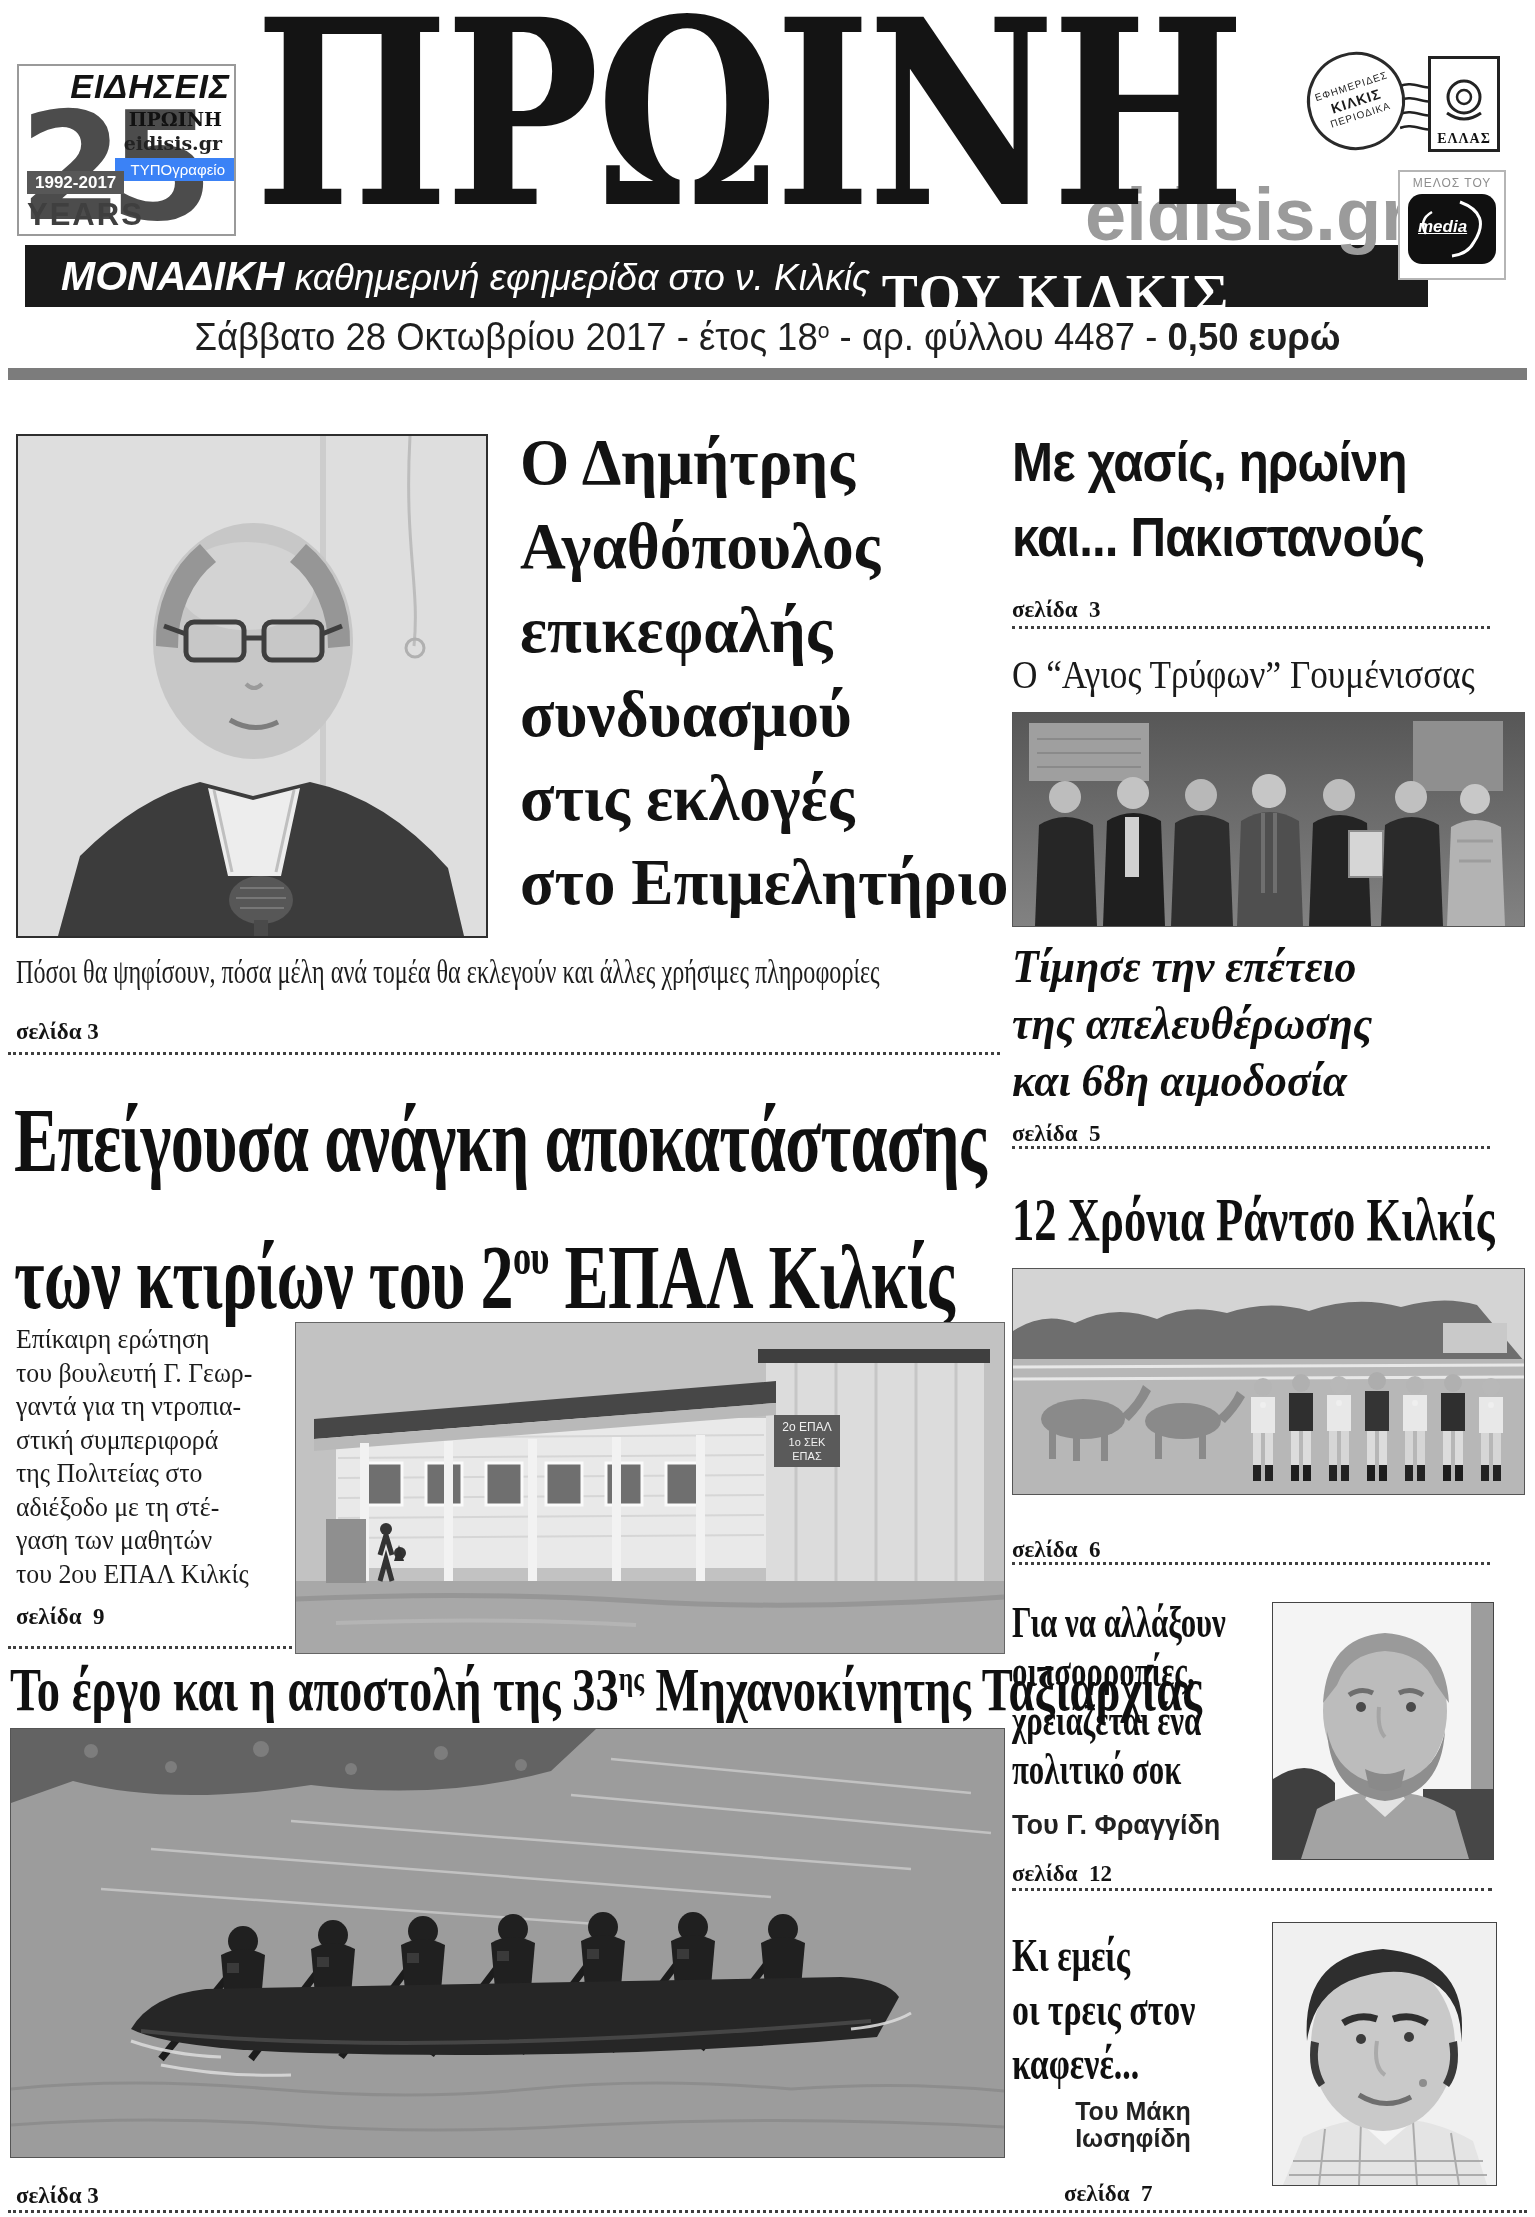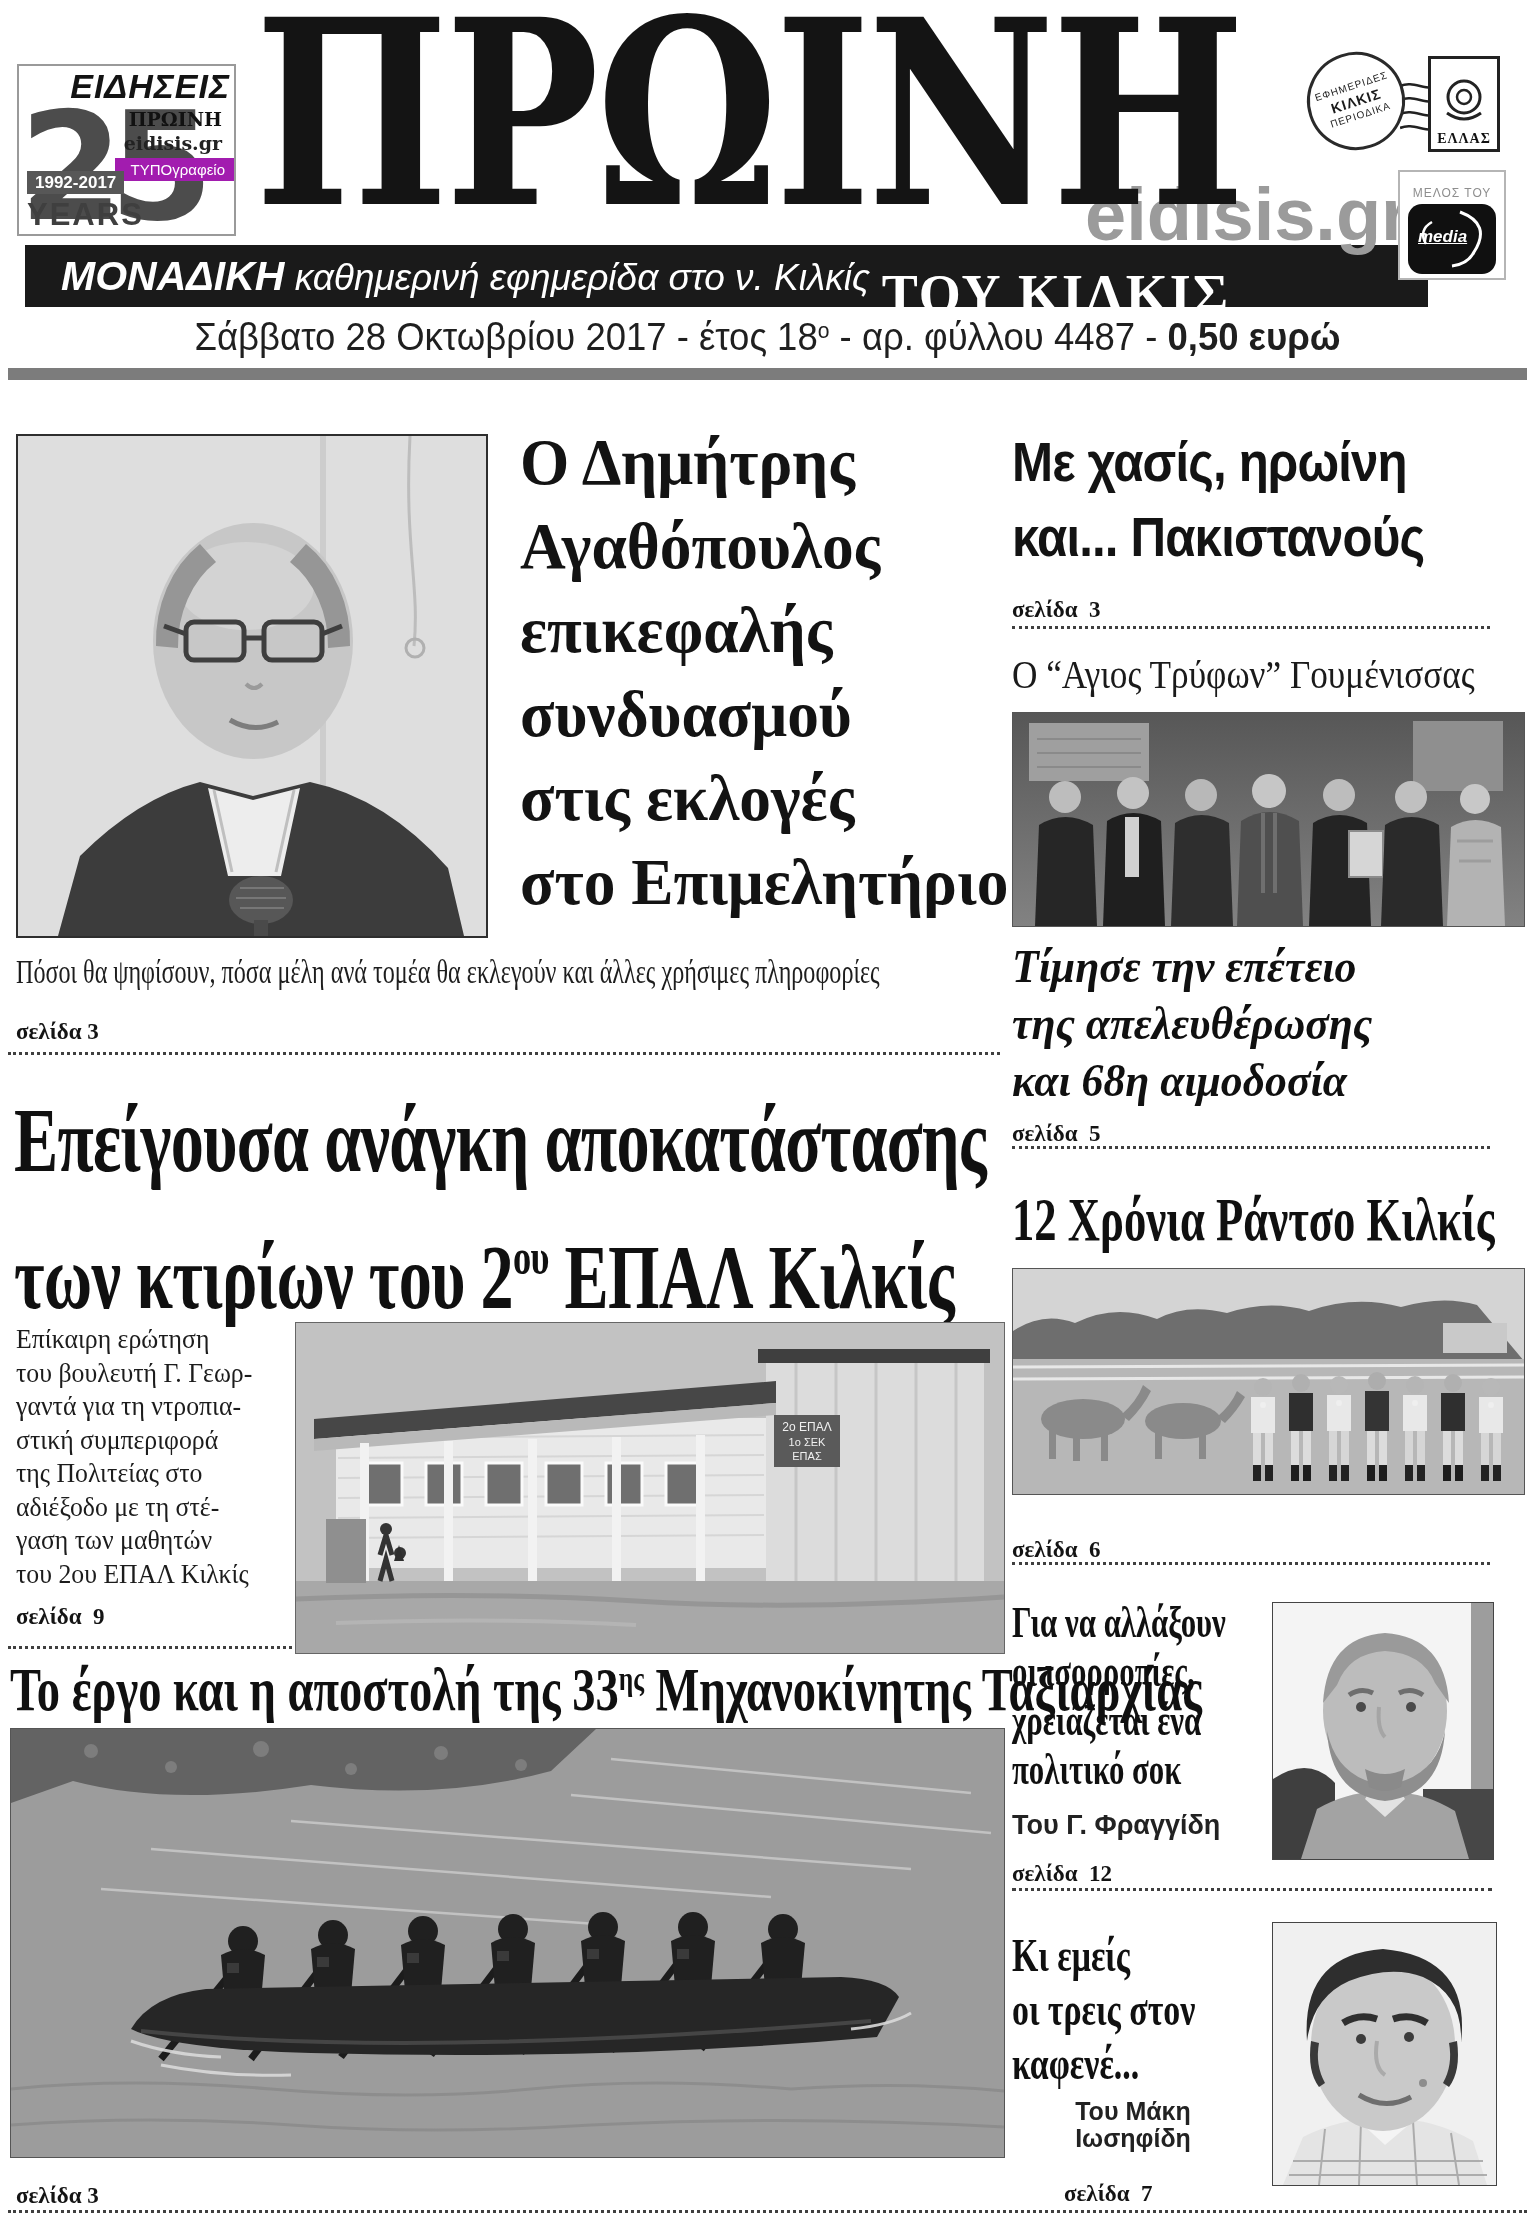--- a/index.html
+++ b/index.html
@@ -7,41 +7,41 @@
         overflow:hidden;font-family:"Liberation Serif",serif;color:#161616;}
   .abs{position:absolute;}
   
   .logo-box{left:17px;top:64px;width:215px;height:168px;border:2px solid #9a9a9a;background:#fff;}
   .logo-title{position:absolute;left:0;right:4px;top:3px;text-align:right;
               font:italic 700 34px/1 "Liberation Sans",sans-serif;letter-spacing:1px;color:#131313;}
   .logo-25{position:absolute;left:0px;top:26px;font:700 150px/1 "DejaVu Sans",sans-serif;
            letter-spacing:-14px;color:#4c4c4c;}
   .logo-sub1{position:absolute;right:12px;top:44px;font:700 19px/1 "DejaVu Serif",serif;color:#111;}
   .logo-sub2{position:absolute;right:12px;top:68px;font:700 19px/1 "DejaVu Serif",serif;color:#222;}
-  .logo-sub3{position:absolute;right:0px;top:92px;background:#a21caf;color:#fff;
+  .logo-sub3{position:absolute;right:0px;top:92px;background:#3b82f6;color:#fff;
              font:15px/1 "Liberation Sans",sans-serif;padding:4px 9px 4px 16px;}
   .logo-range{position:absolute;left:8px;bottom:40px;background:#575757;color:#fff;
               font:700 17px/1 "Liberation Sans",sans-serif;padding:3px 8px;}
   .logo-years{position:absolute;left:8px;bottom:4px;font:700 31px/1 "Liberation Sans",sans-serif;
               color:#3f3f3f;letter-spacing:2px;}
   .mast-site{left:1085px;top:178px;font:700 74px/1 "Liberation Sans",sans-serif;color:#9b9b9b;z-index:1;}
   .mast-title{left:255px;top:-14px;font:700 256px/1 "DejaVu Serif",serif;letter-spacing:-4px;
               color:#141414;transform:scaleX(.8);transform-origin:left top;z-index:2;white-space:nowrap;}
   .postmark{left:1307px;top:52px;width:92px;height:92px;border:3px solid #2a2a2a;border-radius:50%;
             transform:rotate(-18deg);display:flex;flex-direction:column;align-items:center;
             justify-content:center;gap:3px;z-index:2;background:#fff;}
   .postmark .t1,.postmark .t3{font:10px/1 "Liberation Sans",sans-serif;color:#222;letter-spacing:1px;}
   .postmark .t2{font:700 14px/1 "Liberation Sans",sans-serif;color:#1a1a1a;letter-spacing:1px;}
   .waves{left:1400px;top:78px;z-index:1;}
   .stamp{left:1428px;top:56px;width:66px;height:90px;border:3px solid #222;background:#fff;z-index:2;
          display:flex;flex-direction:column;align-items:center;justify-content:flex-end;}
   .stamp-label{font:700 14px/1.4 "Liberation Serif",serif;color:#111;letter-spacing:1px;}
   .member{left:1398px;top:170px;width:104px;height:106px;border:2px solid #b5b5b5;background:#fff;z-index:3;}
   .member-label{text-align:center;font:12px/1 "Liberation Sans",sans-serif;color:#8e8e8e;
-                letter-spacing:1px;margin-top:15px;}
+                letter-spacing:1px;margin-top:5px;}
   .member-brand{width:88px;height:70px;margin:5px auto 0;background:#101010;border-radius:14px;
                 position:relative;overflow:hidden;}
   .member-brand span{position:absolute;left:10px;top:24px;color:#fff;
                      font:italic 700 17px/1 "Liberation Sans",sans-serif;text-decoration:underline;}
   .bar{left:25px;top:245px;width:1403px;height:62px;background:#1a1a1a;display:flex;align-items:center;}
   .bar-tag{margin-left:36px;color:#fff;font:italic 37px/1 "Liberation Sans",sans-serif;white-space:nowrap;}
   .bar-tag b{font:italic 700 41px/1 "Liberation Sans",sans-serif;}
   .bar-edition{margin-left:auto;margin-right:198px;color:#fff;
                font:700 54px/1 "Liberation Serif",serif;letter-spacing:2px;white-space:nowrap;margin-top:36px;}
   .dateline{left:0;right:0;top:318px;text-align:center;font:38px/1 "Liberation Sans",sans-serif;

